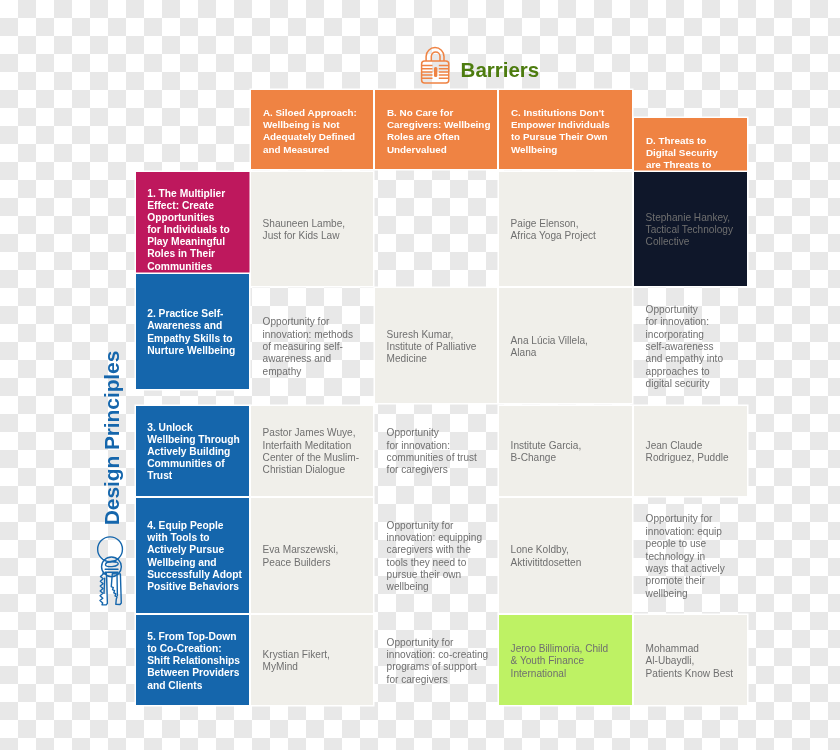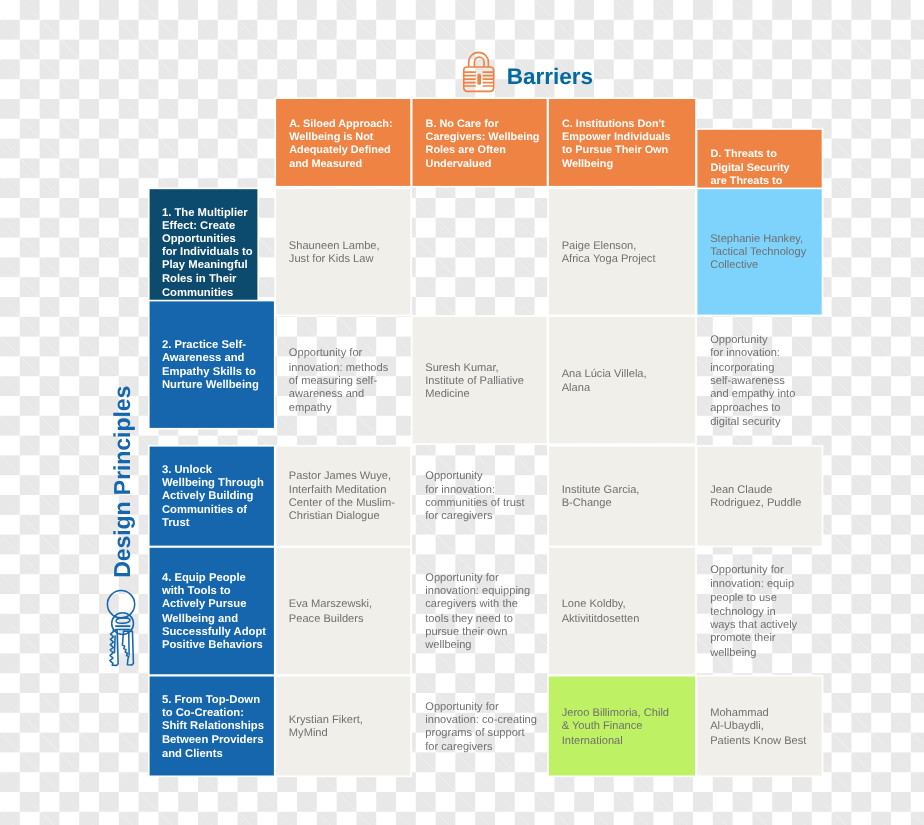--- a/index.html
+++ b/index.html
@@ -50,21 +50,21 @@
     <svg id="padlock-icon" viewBox="0 0 31 40">
       <g fill="none" stroke="#ef8343" stroke-width="1.5" stroke-linecap="butt">
         <path d="M6.1 15.9 V11.55 a8.95 8.95 0 0 1 17.9 0 V15.9"></path>
         <path d="M11.3 15.9 V11.25 a4.35 4.35 0 0 1 8.7 0 V15.9"></path>
         <rect x="1.6" y="15.9" width="27.2" height="22.1" rx="3.0"></rect>
         <path d="M1.4 20.6 H12.5 M1.4 23.75 H12.5 M1.4 26.9 H12.5 M1.4 30.05 H12.5 M1.4 33.2 H12.5"></path>
         <path d="M18.8 20.6 H29.0 M18.8 23.75 H29.0 M18.8 26.9 H29.0 M18.8 30.05 H29.0 M18.8 33.2 H29.0"></path>
         <rect x="13.95" y="22.1" width="3.4" height="10.0" rx="1.5" fill="#ef8343" stroke="none"></rect>
       </g>
     </svg>
-    <div id="title-text" style="color: #0369a1;">Barriers</div>
+    <div id="title-text" style="color: #4d7c0f;">Barriers</div>
   </div>
 
   <div id="axis-block">
     <div id="axis-text" style="color: rgb(21, 102, 172);">Design Principles</div>
   </div>
   <svg id="keys-icon" viewBox="0 0 31 75">
     <g fill="none" stroke="#1566ac" stroke-width="1.4" stroke-linejoin="round" stroke-linecap="round">
       <circle cx="15.05" cy="15.3" r="12.4"></circle>
       <circle cx="16.45" cy="32.85" r="9.9"></circle>
       <path d="M10.6 31.3 q-0.7 -2.5 3.2 -3.5 q5.0 -1.3 8.5 0.7 q1.5 0.8 0.4 2.2 q-1.4 1.6 -5.7 1.9 q-5.7 0.4 -6.4 -1.3 Z"></path>
@@ -87,21 +87,21 @@
 Roles are Often
 Undervalued</div>
     <div class="colhdr" style="left: 499px; top: 90px; width: 133px; height: 79px; background: rgb(239, 131, 67); box-shadow: rgb(255, 255, 255) 0px 0px 0px 1.5px;">C. Institutions Don't
 Empower Individuals
 to Pursue Their Own
 Wellbeing</div>
     <div class="colhdr" style="left: 634px; top: 90px; width: 113px; height: 79px; background: rgb(239, 131, 67); box-shadow: rgb(255, 255, 255) 0px 0px 0px 1.5px; margin-top: 28px;">D. Threats to
 Digital Security
 are Threats to
 Wellbeing</div>
-    <div class="rowhdr" style="left: 136px; top: 171.8px; width: 98px; height: 114.4px; background: #0c4a6e; box-shadow: rgb(255, 255, 255) 0px 0px 0px 1.5px;">1. The Multiplier
+    <div class="rowhdr" style="left: 136px; top: 171.8px; width: 115px; height: 114.4px; background: #be185d; box-shadow: rgb(255, 255, 255) 0px 0px 0px 1.5px;">1. The Multiplier
 Effect: Create
 Opportunities
 for Individuals to
 Play Meaningful
 Roles in Their
 Communities</div>
     <div class="rowhdr" style="left: 136px; top: 274px; width: 113px; height: 114.8px; background: rgb(21, 102, 172); box-shadow: rgb(255, 255, 255) 0px 0px 0px 1.5px;">2. Practice Self-
 Awareness and
 Empathy Skills to
 Nurture Wellbeing</div>
@@ -118,21 +118,21 @@
 Positive Behaviors</div>
     <div class="rowhdr" style="left: 136px; top: 615px; width: 113px; height: 90.4px; background: rgb(21, 102, 172); box-shadow: rgb(255, 255, 255) 0px 0px 0px 1.5px;">5. From Top-Down
 to Co-Creation:
 Shift Relationships
 Between Providers
 and Clients</div>
     <div class="cell" style="left: 251px; top: 171.8px; width: 122px; height: 114.4px; background: rgb(240, 239, 234); box-shadow: rgb(255, 255, 255) 0px 0px 0px 1.5px;">Shauneen Lambe,
 Just for Kids Law</div>
     <div class="cell" style="left: 499px; top: 171.8px; width: 133px; height: 114.4px; background: rgb(240, 239, 234); box-shadow: rgb(255, 255, 255) 0px 0px 0px 1.5px;">Paige Elenson,
 Africa Yoga Project</div>
-    <div class="cell" style="left: 634px; top: 171.8px; width: 113px; height: 114.4px; background: #7dd3fc; box-shadow: rgb(255, 255, 255) 0px 0px 0px 1.5px;">Stephanie Hankey,
+    <div class="cell" style="left: 634px; top: 171.8px; width: 113px; height: 114.4px; background: #0f172a; box-shadow: rgb(255, 255, 255) 0px 0px 0px 1.5px;">Stephanie Hankey,
 Tactical Technology
 Collective</div>
     <div class="cell" style="left: 251px; top: 288.4px; width: 122px; height: 114.8px;">Opportunity for
 innovation: methods
 of measuring self-
 awareness and
 empathy</div>
     <div class="cell" style="left: 499px; top: 288.4px; width: 133px; height: 114.8px; background: rgb(240, 239, 234); box-shadow: rgb(255, 255, 255) 0px 0px 0px 1.5px;">Ana Lúcia Villela,
 Alana</div>
     <div class="cell" style="left: 375px; top: 288.4px; width: 122px; height: 114.8px; background: rgb(240, 239, 234); box-shadow: rgb(255, 255, 255) 0px 0px 0px 1.5px;">Suresh Kumar,

